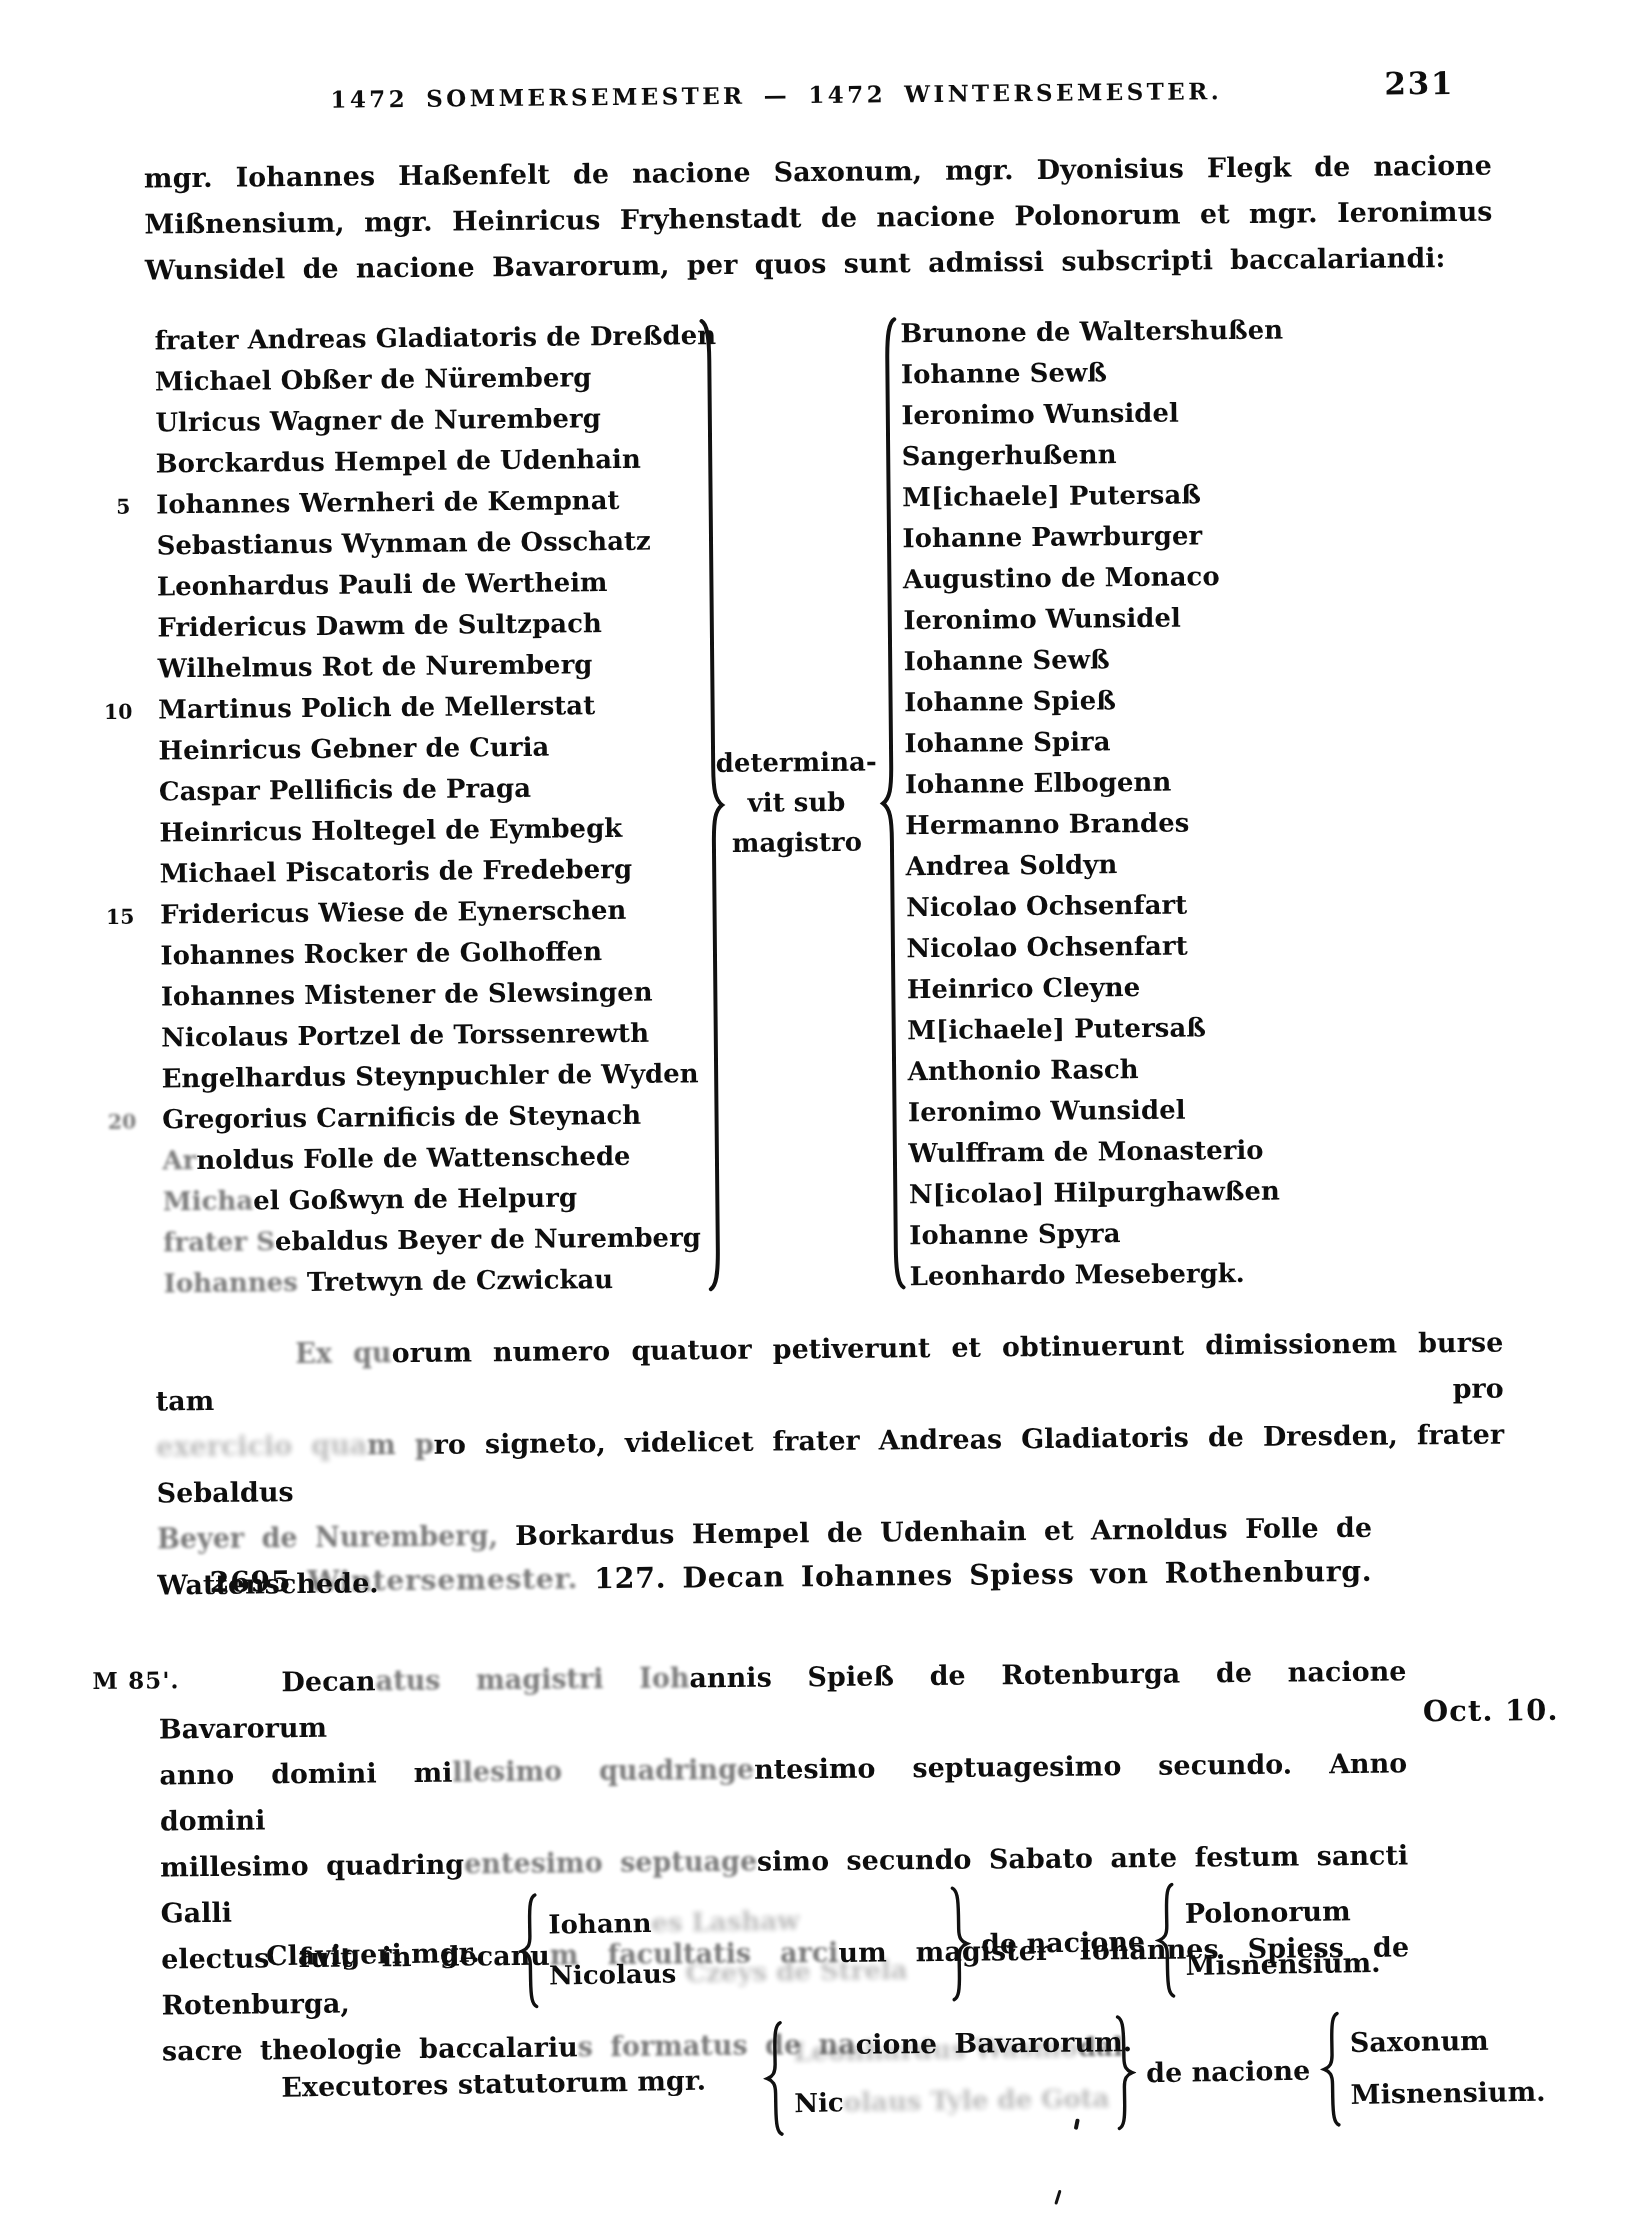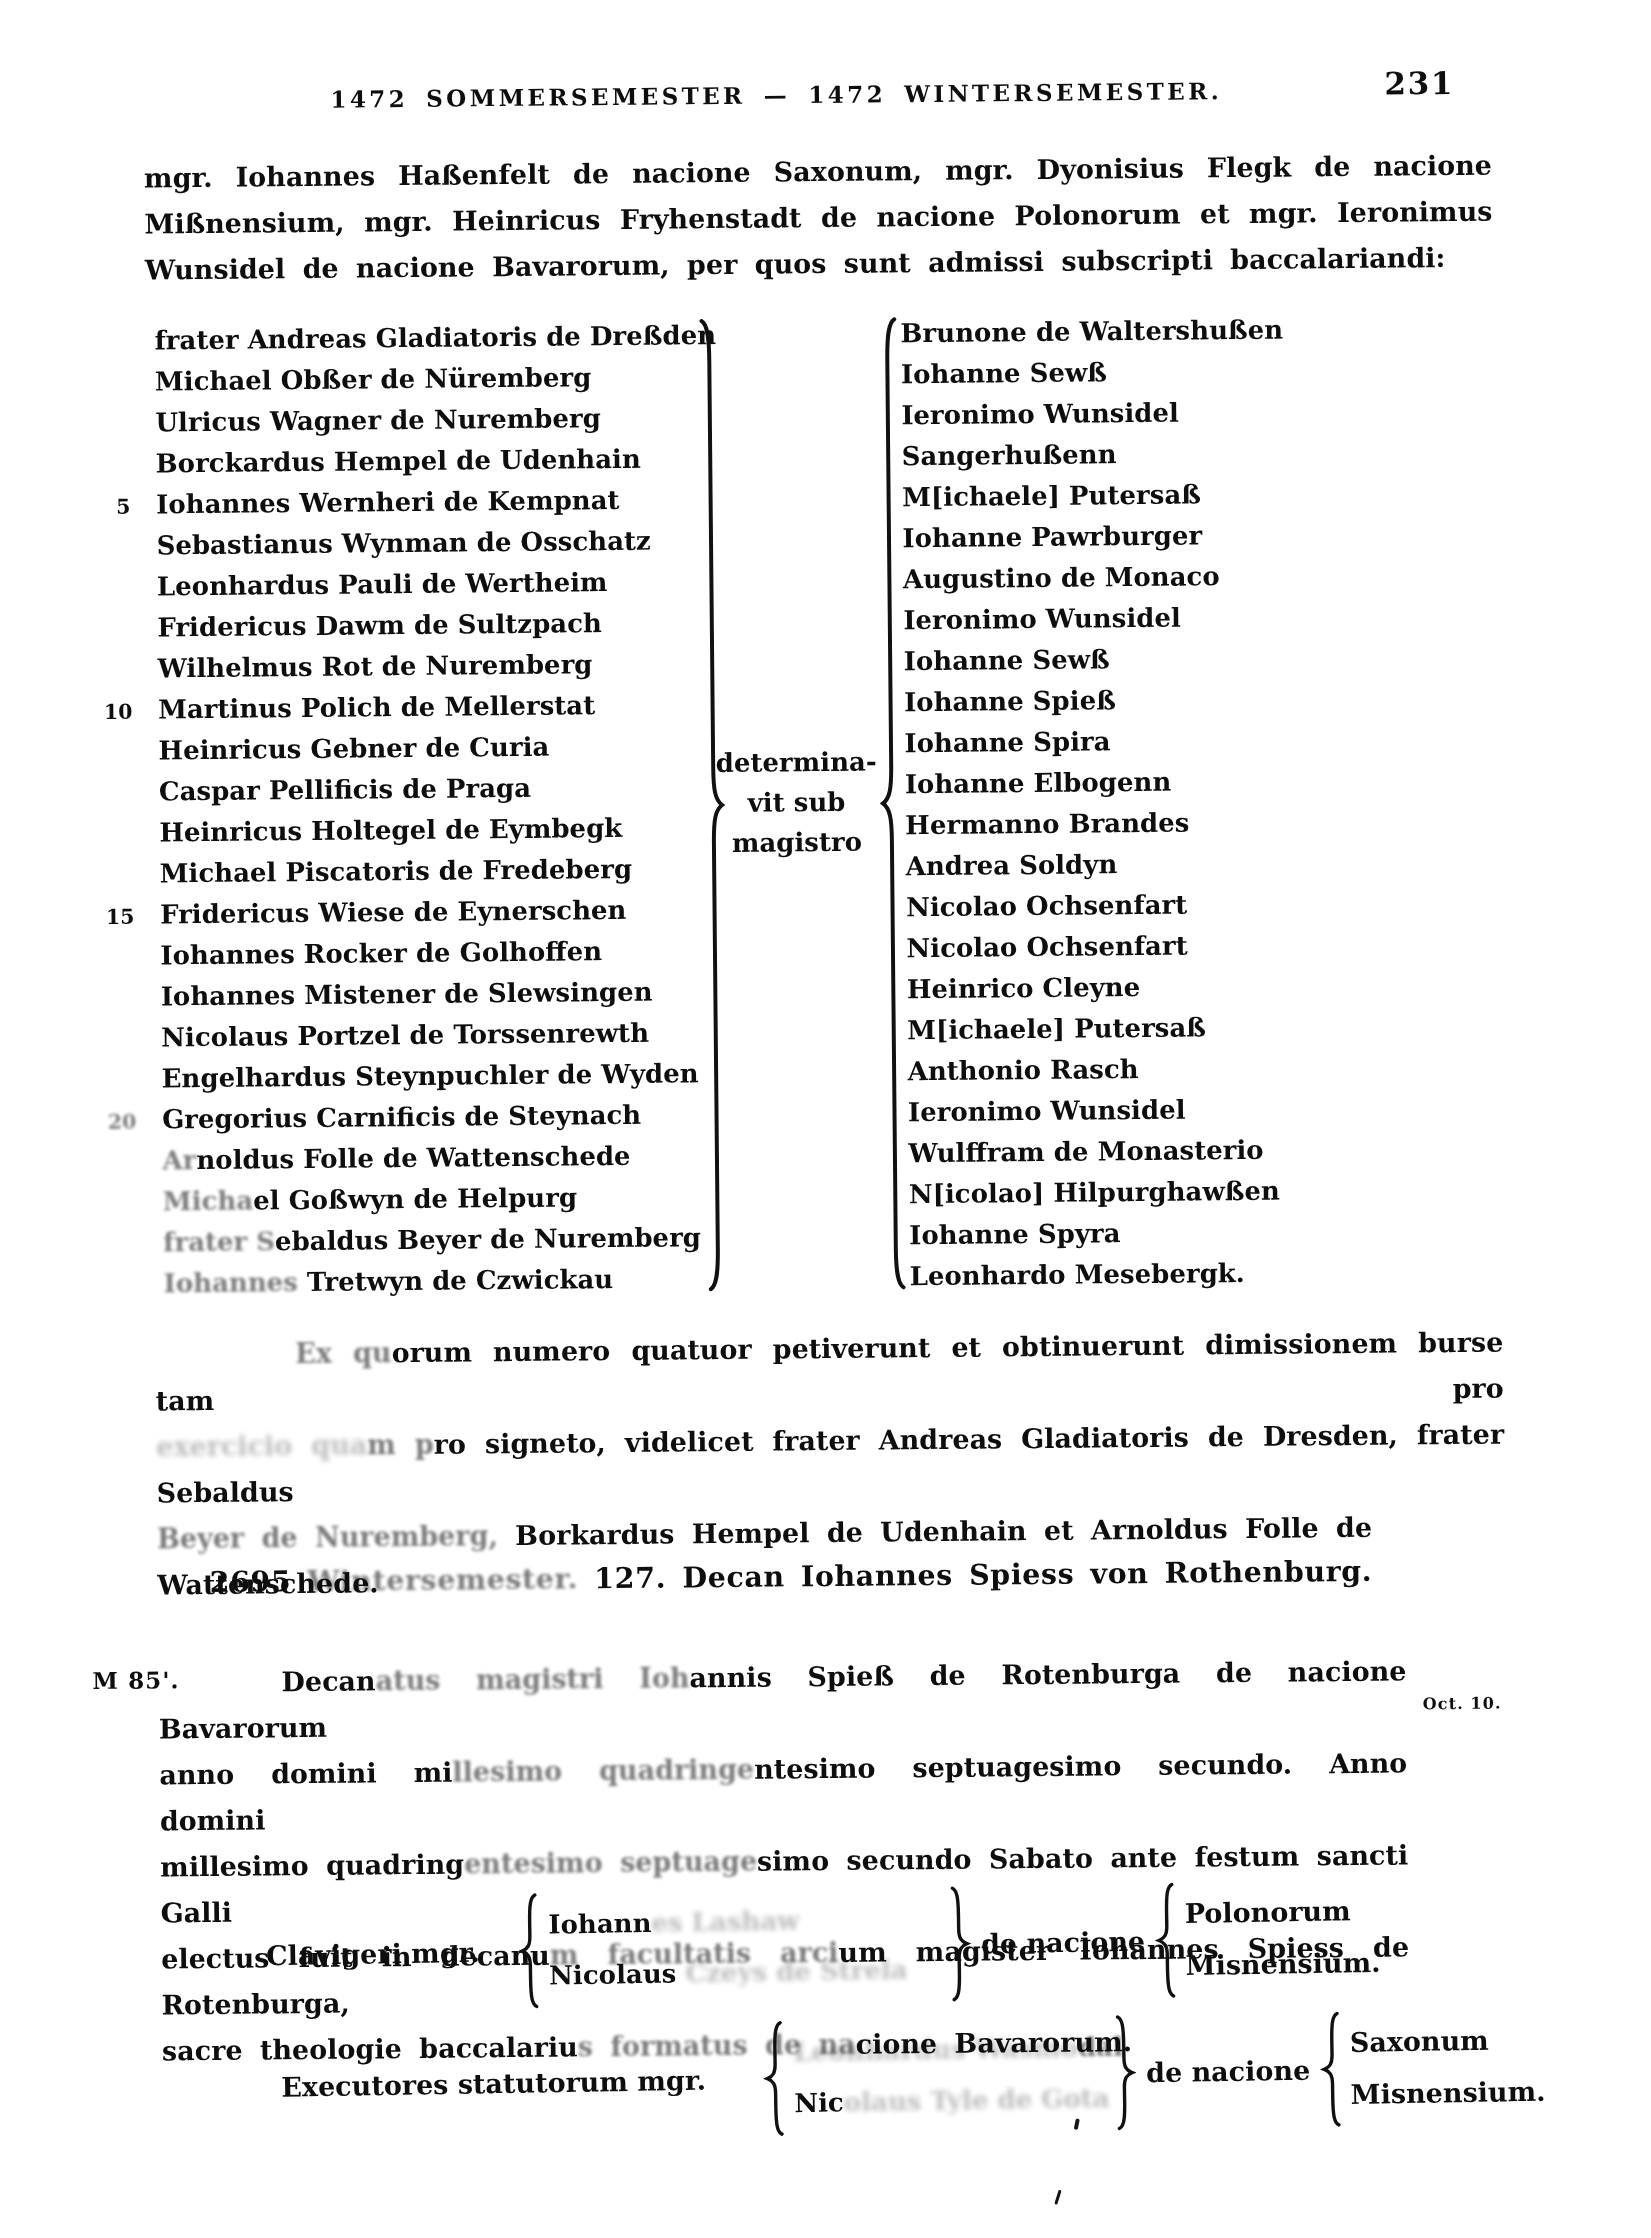--- a/index.html
+++ b/index.html
@@ -199,21 +199,21 @@
 
     <div class="abs para" style="left:153px;top:1326px;width:1348px;font-size:27px;">
         <div class="tl j" style="text-indent: 140px;"><span class="smudge">Ex qu</span><span>orum numero quatuor petiverunt et obtinuerunt dimissionem burse tam pro</span></div>
         <div class="tl j"><span class="smudge2">exercicio qua</span><span class="smudge">m p</span><span>ro signeto, videlicet frater Andreas Gladiatoris de Dresden, frater Sebaldus</span></div>
         <div class="tl"><span class="smudge">Beyer de Nuremberg,</span><span> Borkardus Hempel de Udenhain et Arnoldus Folle de Wattenschede.</span></div>
       </div>
 
     <div class="abs hd2" style="left:188px;top:1559px;width:1197px;"><span>2695 </span><span class="smudge">Wintersemester.</span><span> 127. Decan Iohannes Spiess von Rothenburg.</span></div>
 
     <div class="abs mnote" style="left:87px;top:1660px;text-align:center;">M 85'.</div>
-    <div class="abs mnote" style="left:1417px;top:1700px;font-size:16px;">Oct. 10.</div>
+    <div class="abs mnote" style="left:1417px;top:1700px;font-size:29px;">Oct. 10.</div>
 
     <div class="abs para" style="left:153px;top:1654px;width:1248px;font-size:27px;line-height:46px;">
         <div class="tl j" style="text-indent: 123px;"><span>Decan</span><span class="smudge">atus magistri Ioh</span><span>annis Spieß de Rotenburga de nacione Bavarorum</span></div>
         <div class="tl j"><span>anno domini mi</span><span class="smudge">llesimo quadringe</span><span>ntesimo septuagesimo secundo.  Anno domini</span></div>
         <div class="tl j"><span>millesimo quadring</span><span class="smudge">entesimo septuage</span><span>simo secundo Sabato ante festum sancti Galli</span></div>
         <div class="tl j"><span>electus fuit in decanu</span><span class="smudge">m facultatis arci</span><span>um magister Iohannes Spiess de Rotenburga,</span></div>
         <div class="tl"><span>sacre theologie baccalariu</span><span class="smudge">s formatus de na</span><span>cione Bavarorum.</span></div>
       </div>
 
     <div class="abs construct tilt2" style="left:258px;top:1888px;">

